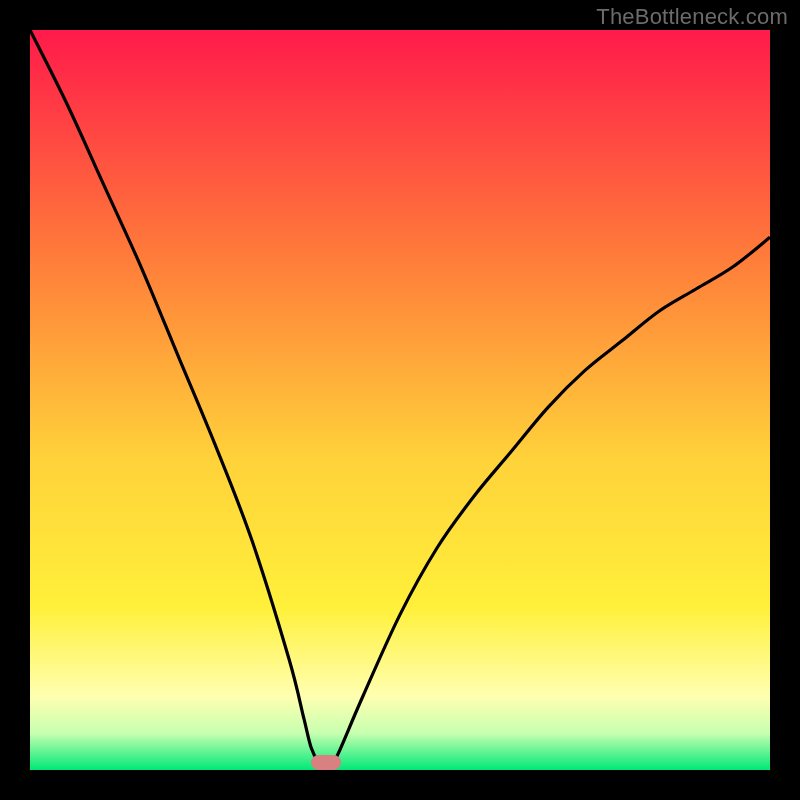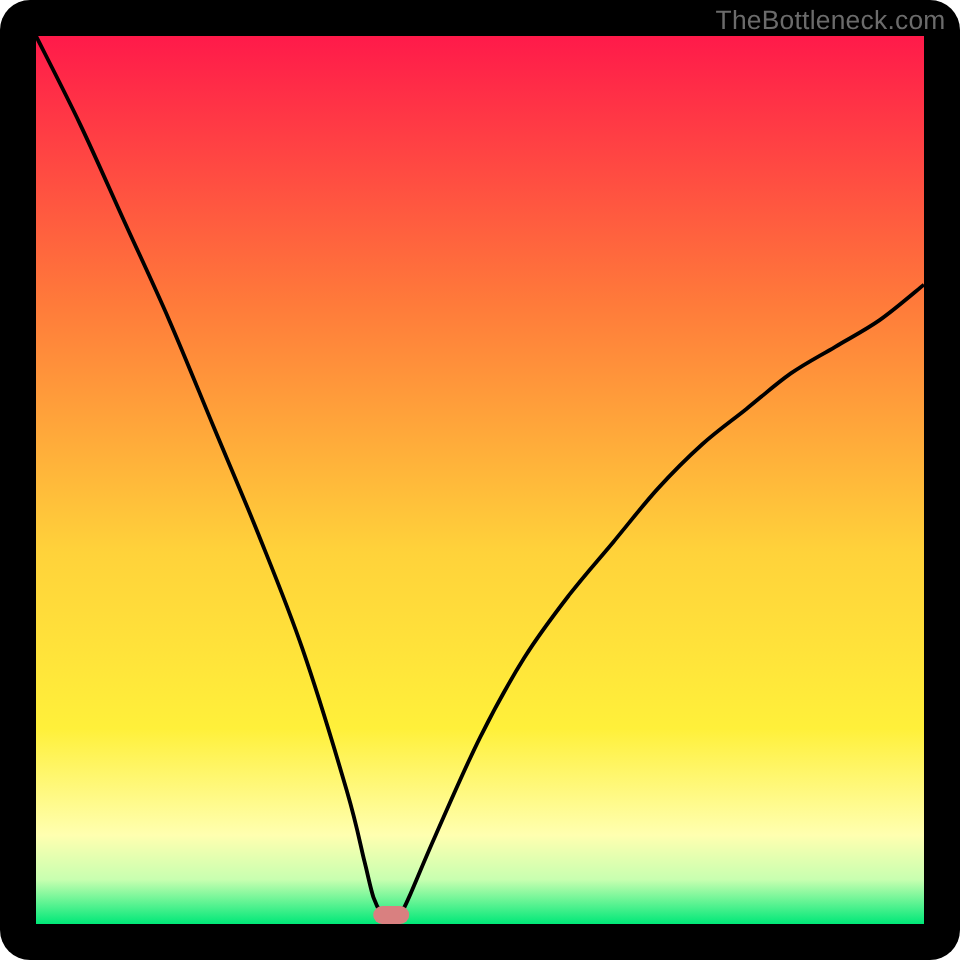--- a/index.html
+++ b/index.html
@@ -8,21 +8,20 @@
     width: 800px;
     height: 800px;
     overflow: hidden;
     font-family: Arial, Helvetica, sans-serif;
   }
   .outer {
     width: 800px;
     height: 800px;
     background: #000;
     position: relative;
-    border-radius: 25px;
   }
   .watermark {
     position: absolute;
     top: 4px;
     right: 12px;
     color: #6b6b6b;
     font-size: 22px;
     font-weight: 400;
     letter-spacing: 0.2px;
     font-family: Arial, Helvetica, sans-serif;

